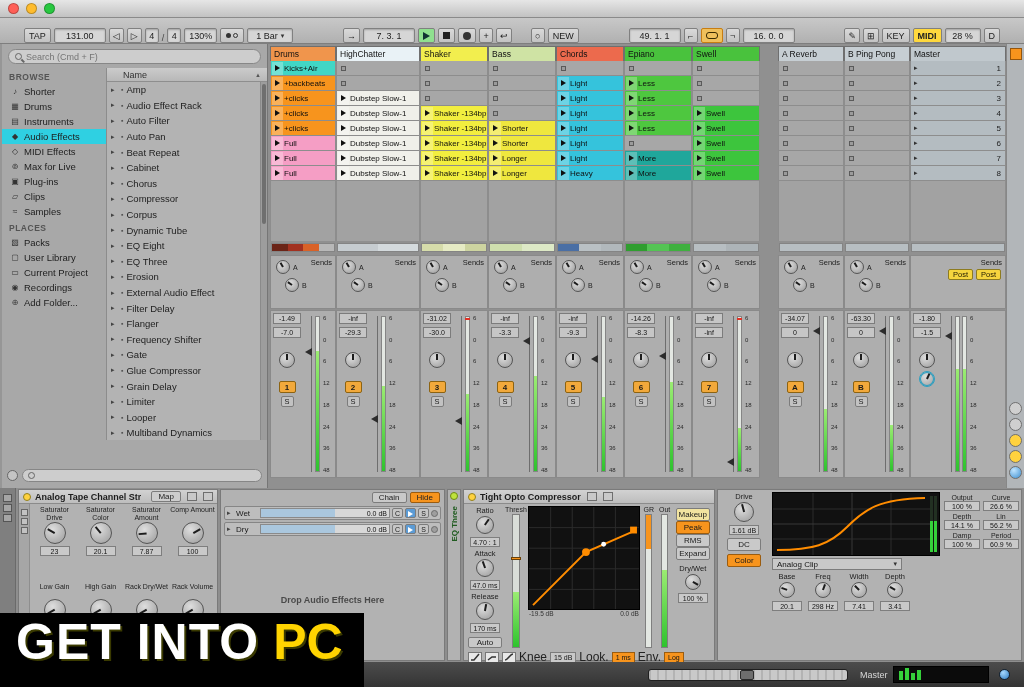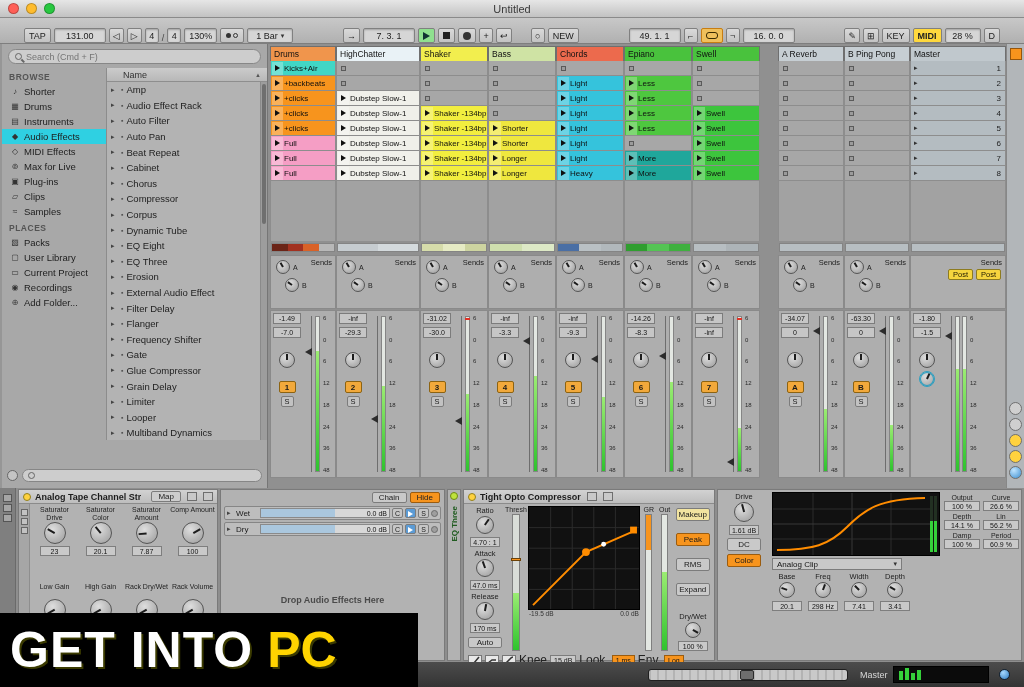--- a/index.html
+++ b/index.html
@@ -161,21 +161,21 @@
 .vslider .m-fill{background:linear-gradient(#9bec72,#2ec32e);}
 .vslider .handle{position:absolute;left:-2px;right:-2px;height:3px;background:#f7941d;border:1px solid #6b4208;top:32%;display:block;}
 .comp-graph{width:114px;display:flex;flex-direction:column;}
 .screen{background:#111;border:1px solid #000;}
 .g-foot{display:flex;justify-content:space-between;font-size:6.5px;color:#333;padding:0 1px;}
 .comp-meter{width:16px;display:flex;flex-direction:column;align-items:center;}
 .mlabel{font-size:7px;color:#222;}
 .mbar{width:7px;flex:1;background:#e3e7e2;border:1px solid #7f7f7f;position:relative;margin-top:1px;}
 .gr-fill{position:absolute;top:0;left:0;right:0;height:26%;background:#f7941d;display:block;}
 .out-fill{position:absolute;bottom:0;left:0;right:0;height:58%;background:linear-gradient(#9bec72,#2ec32e);display:block;}
-.comp-btns{flex:1;display:flex;flex-direction:column;align-items:stretch;gap:12px;padding:2px 2px 0;}
+.comp-btns{flex:1;display:flex;flex-direction:column;align-items:stretch;gap:0;padding:2px 2px 0;}
 .btn{background:#c9c9c9;border:1px solid #7c7c7c;border-radius:2px;font-size:8px;text-align:center;padding:1px 2px;color:#1a1a1a;}
 .btn.pale{background:#f2e4a0;}
 .btn.orange{background:#f7941d;border-color:#9a5c10;}
 .comp-foot{height:16px;display:flex;align-items:center;gap:3px;padding:0 4px 2px;flex:0 0 auto;}
 .kicon{width:14px;height:11px;background:#e8e8e8;border:1px solid #777;flex:0 0 auto;display:flex;align-items:center;justify-content:center;}
 .flbl{font-size:12px;color:#222;}
 .fval{background:#c9c9c9;border:1px solid #7c7c7c;font-size:7px;padding:0 3px;height:11px;line-height:10px;color:#141414;}
 .fval.on{background:#f7941d;border-color:#9a5c10;}
 
 .sat{flex:1;}
@@ -196,34 +196,33 @@
 .p-val{background:#c9c9c9;border:1px solid #7e7e7e;font-size:7px;width:36px;text-align:center;height:10px;line-height:9px;color:#141414;}
 
 .statusbar{position:absolute;top:662px;left:0;right:0;height:25px;background:linear-gradient(#4c4c4c,#343434);display:flex;align-items:center;z-index:10;}
 .sb-slider{margin-left:648px;width:200px;height:12px;background:repeating-linear-gradient(90deg,#b3b3b3 0 2px,#c9c9c9 2px 8px);border-radius:3px;border:1px solid #1f1f1f;position:relative;}
 .sb-handle{position:absolute;left:46%;top:0;bottom:0;width:14px;background:#6e6e6e;border:1px solid #2a2a2a;border-radius:2px;display:block;}
 .sb-master{margin-left:12px;display:flex;align-items:center;gap:5px;color:#d8d8d8;font-size:9px;}
 .sb-display{width:96px;height:17px;background:#0b0b0b;border:1px solid #000;display:flex;align-items:flex-end;gap:2px;padding:2px 5px;}
 .sb-display i{width:4px;background:#35d03a;display:block;}
 .sb-circle{width:11px;height:11px;border-radius:50%;background:radial-gradient(circle at 35% 30%,#a5d8ff,#2f7cc2);margin-left:10px;border:1px solid #123;}
 
-.watermark{position:absolute;left:0;bottom:0;width:418px;height:74px;background:#000;z-index:50;display:flex;align-items:center;padding-left:10px;overflow:hidden;}
+.watermark{position:absolute;left:0;bottom:0;width:364px;height:74px;background:#000;z-index:50;display:flex;align-items:flex-start;padding-left:16px;overflow:hidden;}
 .wm1{font-size:50px;font-weight:bold;color:#fff;letter-spacing:1px;text-shadow:2px 2px 0 #3a3a00;}
 .wm2{font-size:50px;font-weight:bold;color:#ffd400;margin-left:14px;text-shadow:2px 2px 0 #3a3a00;}
 </style>
 </head>
 <body>
 
 <div class="titlebar">
   <div class="lights">
     <span class="light red"></span>
     <span class="light yellow"></span>
     <span class="light green"></span>
   </div>
-  <span class="title-text">Untitled</span>
 </div>
 
 <div class="transport">
   <div class="tbtn">TAP</div>
   <div class="tval wide">131.00</div>
   <div class="tbtn tiny">◁</div>
   <div class="tbtn tiny">▷</div>
   <div class="tval tiny">4</div>
   <span class="tsep">/</span>
   <div class="tval tiny">4</div>

